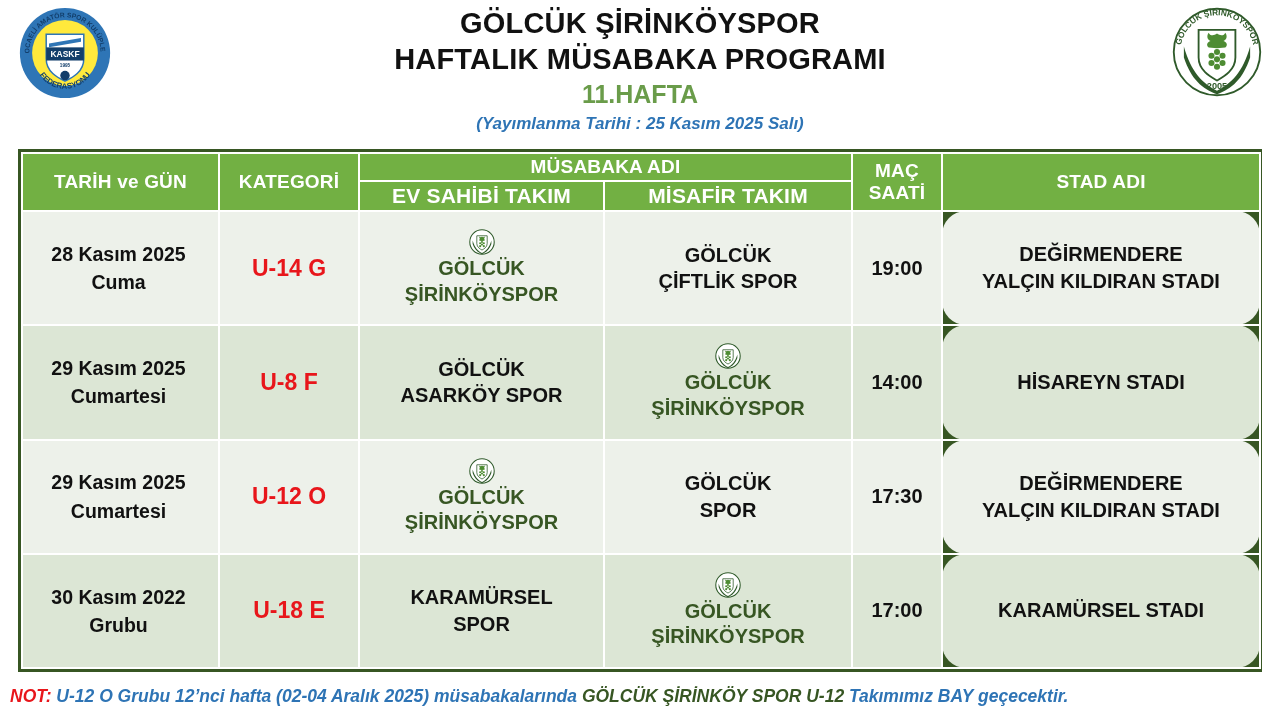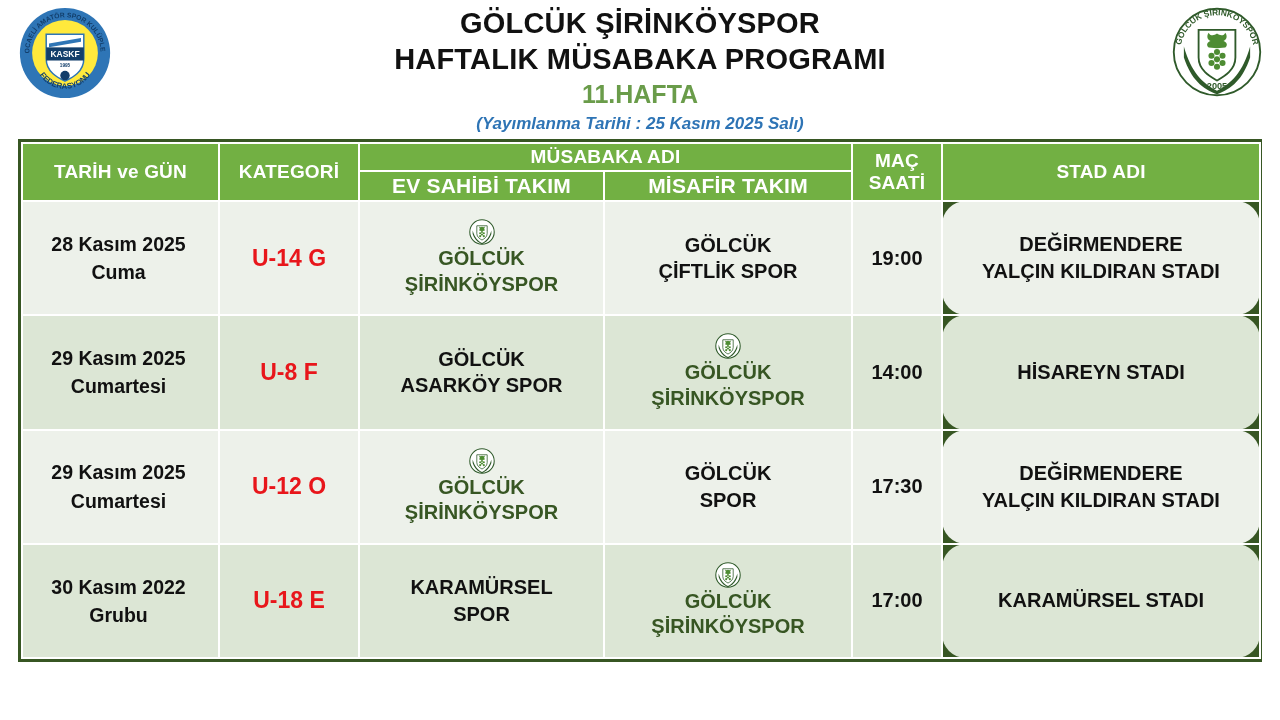--- a/index.html
+++ b/index.html
@@ -34,21 +34,21 @@
     font-size: 25px; font-weight: bold; color: #6A9C4A;
     line-height: 1.3; margin-top: 1px;
   }
   .t-pub {
     font-size: 17px; font-weight: bold; font-style: italic;
     color: #2E74B5; line-height: 1.35; margin-top: 2px;
   }
 
   
   .tbl-wrap {
-    position: absolute; left: 18px; top: 139px;
+    position: absolute; left: 18px; top: 149px;
     width: 1244px; height: 523px;
     border: 3px solid #375623;
     background: #375623;
   }
   table.sched {
     width: 100%; height: 100%;
     border-collapse: collapse;
     table-layout: fixed;
   }
   table.sched th, table.sched td {
@@ -324,14 +324,20 @@
           <td class="time">17:00</td>
           <td class="stad">
             <div>KARAMÜRSEL STADI</div>
           </td>
         </tr>
 
       </tbody>
     </table>
   </div>
 
+  <div class="note">
+    <span class="lbl">NOT:</span>
+    <span class="blue">U-12 O Grubu 12’nci hafta (02-04 Aralık 2025) müsabakalarında</span>
+    <span class="grn">GÖLCÜK ŞİRİNKÖY SPOR U-12</span>
+    <span class="blue">Takımımız BAY geçecektir.</span>
+  </div>
 
 </div>
 
 </body></html>

